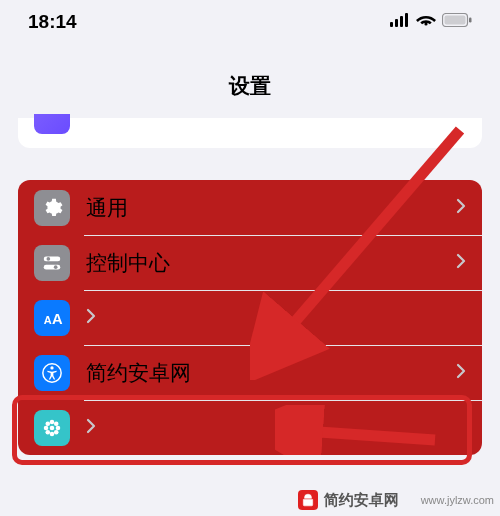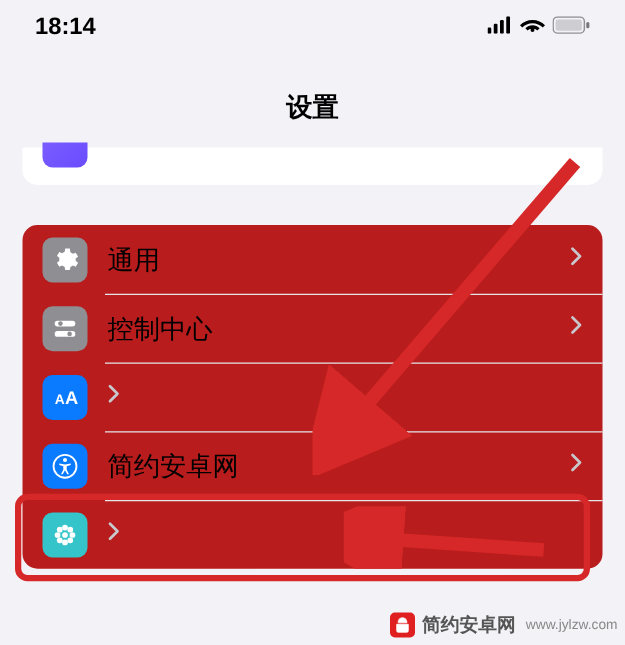--- a/index.html
+++ b/index.html
@@ -136,21 +136,21 @@
       background: #e02020;
       border-radius: 4px;
       display:flex;
       align-items:center;
       justify-content:center;
     }
     .wm-url {
       font-size: 11px;
       color: #888;
       font-weight: 400;
-      margin-left: 2px;
+      margin-left: 16px;
     }
   </style>
 </head>
 <body>
 
 <div class="status-bar">
   <div class="status-time">18:14</div>
   <div class="status-icons">
     <span>
       <svg width="20" height="14" viewBox="0 0 20 14">

